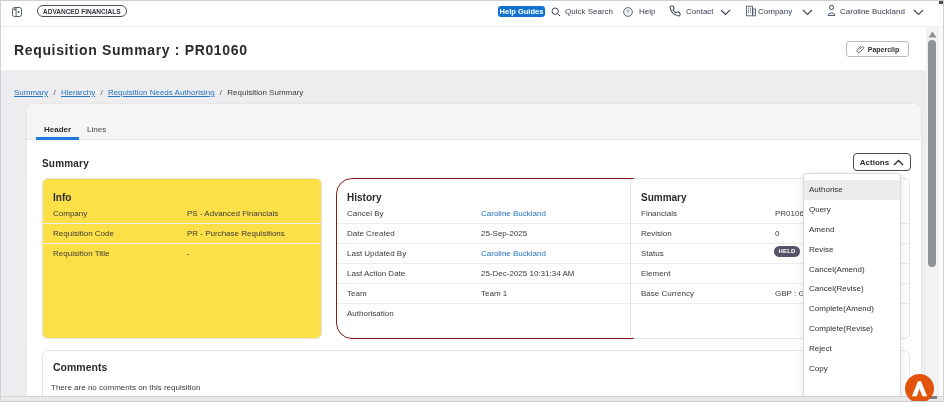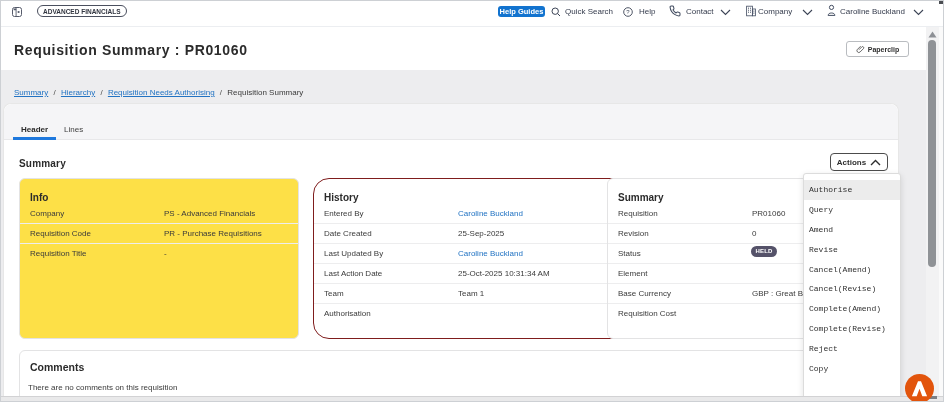--- a/index.html
+++ b/index.html
@@ -81,21 +81,21 @@
 <div class="abs" style="left:14px;top:88px;font-size:8px;color:#4a4a4a;z-index:2;">
   <span style="color:#2273c3;text-decoration:underline;">Summary</span>
   <span style="margin:0 3px;">/</span>
   <span style="color:#2273c3;text-decoration:underline;">Hierarchy</span>
   <span style="margin:0 3px;">/</span>
   <span style="color:#2273c3;text-decoration:underline;">Requisition Needs Authorising</span>
   <span style="margin:0 3px;">/</span>
   <span style="color:#3a3a3a;margin-top:36px;">Requisition Summary</span>
 </div>
 
-<div class="abs" style="left:3px;top:103px;width:896px;height:293px;background:#fff;border:1px solid #e7e7e7;border-bottom:none;border-radius:8px 8px 0 0;z-index:2;">
+<div class="abs" style="left:26px;top:103px;width:896px;height:293px;background:#fff;border:1px solid #e7e7e7;border-bottom:none;border-radius:8px 8px 0 0;z-index:2;">
 
   <div class="abs" style="left:0;top:0;width:100%;height:36px;background:#f5f5f7;border-bottom:1px solid #e8e8ea;border-radius:8px 8px 0 0;"></div>
   <span class="abs" style="left:17px;top:21px;font-size:8px;font-weight:bold;color:#2b2b2b;">Header</span>
   <span class="abs" style="left:60px;top:21px;font-size:8px;color:#3f3f3f;text-align:right;">Lines</span>
   <div class="abs" style="left:9px;top:33px;width:43px;height:3px;background:#1e78dd;"></div>
 
   <span class="abs" style="left:15px;top:54px;font-size:10px;font-weight:bold;color:#2b2b2b;letter-spacing:0.2px;">Summary</span>
 
   <div class="abs" style="left:826px;top:49px;width:58px;height:18px;border:1.5px solid #4c4c4c;border-radius:4px;background:#fff;display:flex;align-items:center;justify-content:center;gap:4px;">
     <span style="font-size:8px;font-weight:bold;color:#2e2e2e;">Actions</span>
@@ -116,78 +116,75 @@
       </div>
     <div style="position:relative;height:20px;">
         <span style="position:absolute;left:10px;top:5px;font-size:8px;color:#3a3a3a;">Requisition Title</span>
         <span style="position:absolute;left:144px;top:5px;font-size:8px;color:#3a3a3a;">-</span>
       </div>
   </div>
 
   <div class="abs" style="left:309px;top:74px;width:316px;height:161px;border:1px solid #7f1d1d;border-radius:16px;background:#fff;">
     <div style="font-size:10px;font-weight:bold;color:#2b2b2b;padding:12.5px 12px 1px 10px;line-height:11.5px;">History</div>
     <div style="position:relative;height:20px;border-bottom:1px solid #ededee;">
-        <span style="position:absolute;left:10px;top:5px;font-size:8px;color:#3a3a3a;">Entered By</span>
+        <span style="position:absolute;left:10px;top:5px;font-size:8px;color:#3a3a3a;">Cancel By</span>
         <span style="position:absolute;left:144px;top:5px;font-size:8px;color:#2273c3;">Caroline Buckland</span>
       </div>
     <div style="position:relative;height:20px;border-bottom:1px solid #ededee;">
         <span style="position:absolute;left:10px;top:5px;font-size:8px;color:#3a3a3a;">Date Created</span>
         <span style="position:absolute;left:144px;top:5px;font-size:8px;color:#3a3a3a;">25-Sep-2025</span>
       </div>
     <div style="position:relative;height:20px;border-bottom:1px solid #ededee;">
         <span style="position:absolute;left:10px;top:5px;font-size:8px;color:#3a3a3a;">Last Updated By</span>
         <span style="position:absolute;left:144px;top:5px;font-size:8px;color:#2273c3;">Caroline Buckland</span>
       </div>
     <div style="position:relative;height:20px;border-bottom:1px solid #ededee;">
         <span style="position:absolute;left:10px;top:5px;font-size:8px;color:#3a3a3a;">Last Action Date</span>
-        <span style="position:absolute;left:144px;top:5px;font-size:8px;color:#3a3a3a;">25-Oct-2025 10:31:34 AM</span>
+        <span style="position:absolute;left:144px;top:5px;font-size:8px;color:#3a3a3a;">25-Dec-2025 10:31:34 AM</span>
       </div>
     <div style="position:relative;height:20px;border-bottom:1px solid #ededee;">
         <span style="position:absolute;left:10px;top:5px;font-size:8px;color:#3a3a3a;">Team</span>
         <span style="position:absolute;left:144px;top:5px;font-size:8px;color:#3a3a3a;">Team 1</span>
       </div>
     <div style="position:relative;height:20px;">
         <span style="position:absolute;left:10px;top:5px;font-size:8px;color:#3a3a3a;">Authorisation</span>
         <span style="position:absolute;left:144px;top:5px;font-size:14px;color:#2273c3;text-decoration:underline;margin-top:45px;">View...</span>
       </div>
   </div>
 
   <div class="abs" style="left:603px;top:74px;width:280px;height:161px;border:1px solid #e3e3e4;border-radius:6px;background:#fff;">
     <div style="font-size:10px;font-weight:bold;color:#2b2b2b;padding:12.5px 12px 1px 10px;line-height:11.5px;">Summary</div>
     <div style="position:relative;height:20px;border-bottom:1px solid #ededee;">
-        <span style="position:absolute;left:10px;top:5px;font-size:8px;color:#3a3a3a;">Requisition</span>
+        <span style="position:absolute;left:10px;top:5px;font-size:8px;color:#3a3a3a;">Financials</span>
         <span style="position:absolute;left:144px;top:5px;font-size:8px;color:#3a3a3a;">PR01060</span>
       </div>
     <div style="position:relative;height:20px;border-bottom:1px solid #ededee;">
         <span style="position:absolute;left:10px;top:5px;font-size:8px;color:#3a3a3a;">Revision</span>
         <span style="position:absolute;left:144px;top:5px;font-size:8px;color:#3a3a3a;">0</span>
       </div>
     <div style="position:relative;height:20px;border-bottom:1px solid #ededee;">
         <span style="position:absolute;left:10px;top:5px;font-size:8px;color:#3a3a3a;">Status</span>
         <span style="position:absolute;left:143px;top:1.5px;height:11.5px;width:26px;background:#555269;color:#fff;font-size:6px;font-weight:bold;border-radius:6px;letter-spacing:0.2px;display:inline-flex;align-items:center;justify-content:center;">HELD</span>
       </div>
     <div style="position:relative;height:20px;border-bottom:1px solid #ededee;">
         <span style="position:absolute;left:10px;top:5px;font-size:8px;color:#3a3a3a;">Element</span>
       </div>
     <div style="position:relative;height:20px;border-bottom:1px solid #ededee;">
         <span style="position:absolute;left:144px;top:5px;font-size:8px;color:#3a3a3a;">GBP : Great British Pound</span>
         <span style="position:absolute;left:10px;top:5px;font-size:8px;color:#3a3a3a;">Base Currency</span>
-      </div>
-    <div style="position:relative;height:20px;">
-        <span style="position:absolute;left:10px;top:5px;font-size:8px;color:#3a3a3a;">Requisition Cost</span>
       </div>
   </div>
 
   <div class="abs" style="left:15px;top:246px;width:868px;height:60px;border:1px solid #e3e3e4;border-radius:6px;background:#fff;">
     <div style="font-size:10.5px;font-weight:bold;color:#2b2b2b;padding:10px 12px 3px 10px;">Comments</div>
     <div style="font-size:8px;color:#3a3a3a;padding:7px 12px 0 8px;">There are no comments on this requisition</div>
   </div>
 </div>
 
-<div class="abs" style="left:803px;top:173px;width:98px;height:229px;background:#fff;border:1px solid #dcdcdc;border-radius:3px;box-shadow:0 2px 6px rgba(0,0,0,0.12);z-index:10;padding-top:6px;font-family:Liberation Mono, monospace;">
+<div class="abs" style="left:803px;top:173px;width:98px;height:229px;background:#fff;border:1px solid #dcdcdc;border-radius:3px;box-shadow:0 2px 6px rgba(0,0,0,0.12);z-index:10;padding-top:6px;">
   <div style="height:19.8px;background:#ececec;display:flex;align-items:center;padding-left:5px;font-size:8px;color:#2f2f2f;">Authorise</div>
   <div style="height:19.8px;display:flex;align-items:center;padding-left:5px;font-size:8px;color:#2f2f2f;">Query</div>
   <div style="height:19.8px;display:flex;align-items:center;padding-left:5px;font-size:8px;color:#2f2f2f;">Amend</div>
   <div style="height:19.8px;display:flex;align-items:center;padding-left:5px;font-size:8px;color:#2f2f2f;">Revise</div>
   <div style="height:19.8px;display:flex;align-items:center;padding-left:5px;font-size:8px;color:#2f2f2f;">Cancel(Amend)</div>
   <div style="height:19.8px;display:flex;align-items:center;padding-left:5px;font-size:8px;color:#2f2f2f;">Cancel(Revise)</div>
   <div style="height:19.8px;display:flex;align-items:center;padding-left:5px;font-size:8px;color:#2f2f2f;">Complete(Amend)</div>
   <div style="height:19.8px;display:flex;align-items:center;padding-left:5px;font-size:8px;color:#2f2f2f;">Complete(Revise)</div>
   <div style="height:19.8px;display:flex;align-items:center;padding-left:5px;font-size:8px;color:#2f2f2f;">Reject</div>
   <div style="height:19.8px;display:flex;align-items:center;padding-left:5px;font-size:8px;color:#2f2f2f;text-align:center;">Copy</div>

